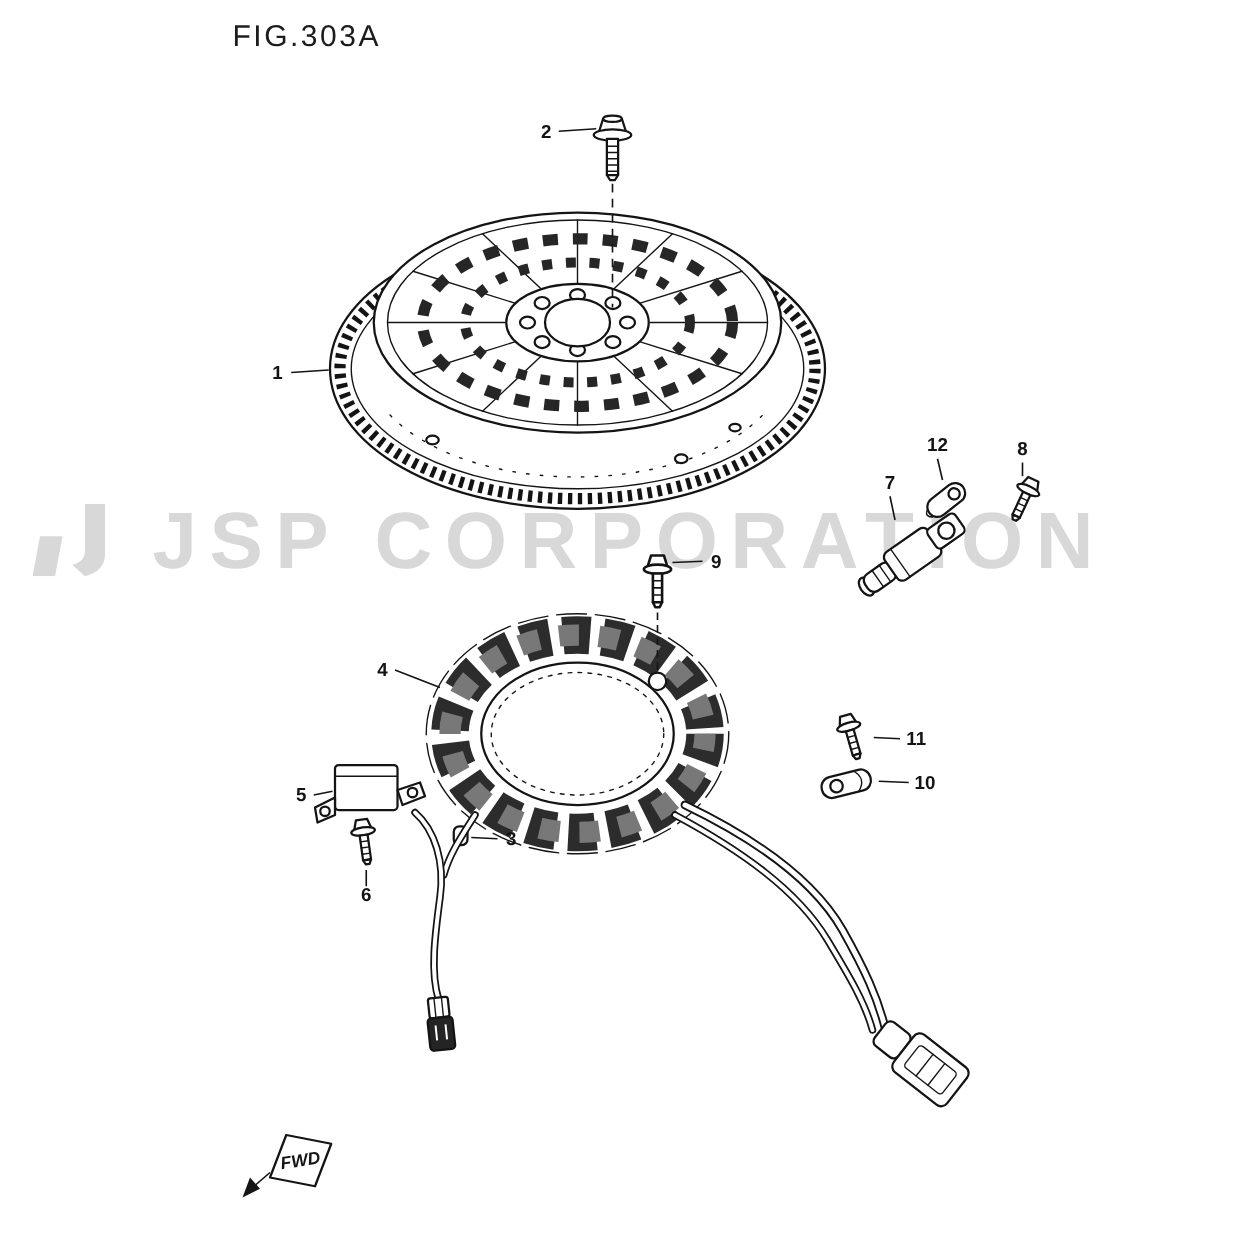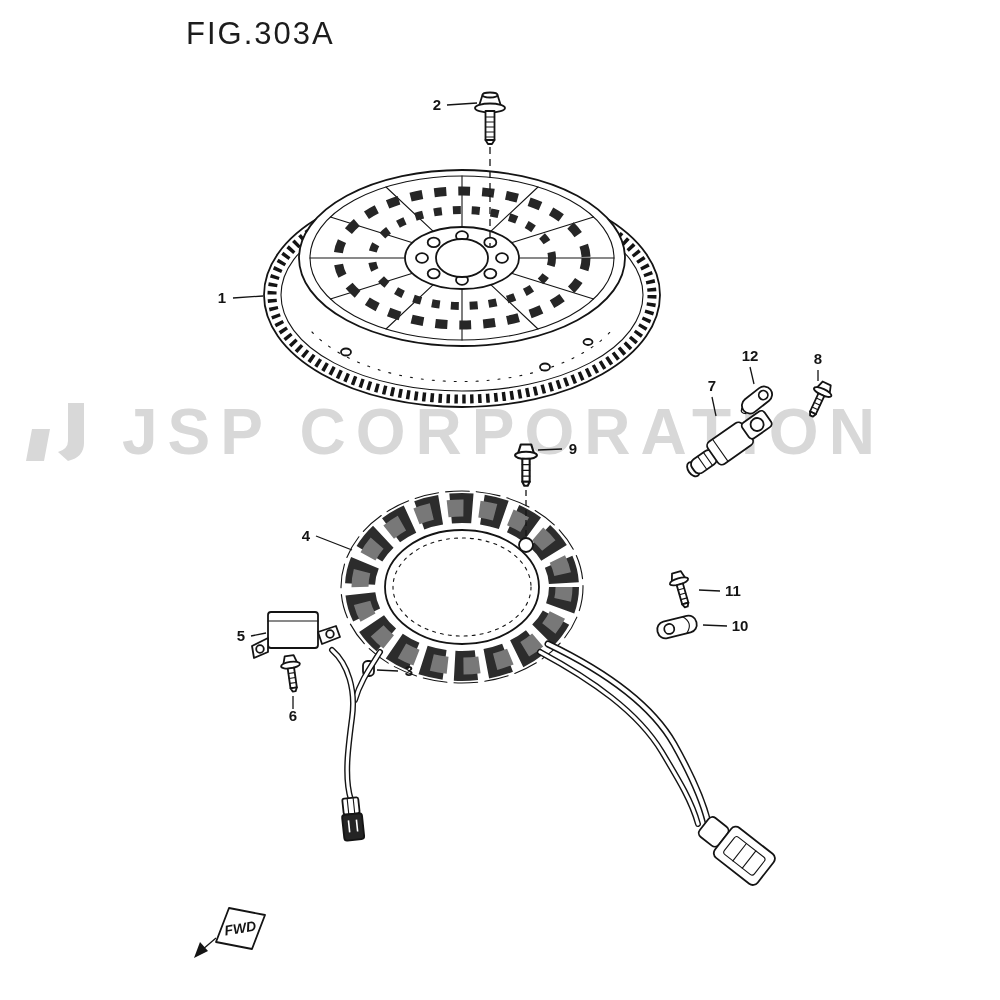--- a/index.html
+++ b/index.html
@@ -1,18 +1,18 @@
 <!DOCTYPE html>
 <html><head>
 <meta charset="utf-8">
 <style>
   html,body{margin:0;padding:0;background:#fff;}
   .canvas{position:relative;width:1000px;height:1000px;background:#fff;overflow:hidden;
           font-family:"Liberation Sans",sans-serif;}
-  .fig-title{position:absolute;left:186px;top:16px;font-size:31px;letter-spacing:2px;
+  .fig-title{position:absolute;left:186px;top:16px;font-size:24px;letter-spacing:2px;
              color:#1c1c1c;font-weight:500;}
   .watermark{position:absolute;left:26px;top:400px;display:flex;align-items:center;gap:16px;
              pointer-events:none;}
   .watermark .wm-text{font-size:64px;font-weight:bold;letter-spacing:10px;color:#d8d8d8;
              white-space:nowrap;line-height:1;}
   .diagram{position:absolute;left:0;top:0;}
   
   .o{fill:#fff;stroke:#141414;stroke-width:1.8;stroke-linejoin:round;}
   .s{fill:none;stroke:#141414;stroke-width:1.8;stroke-linecap:round;stroke-linejoin:round;}
   .thin{stroke-width:1.1;}

